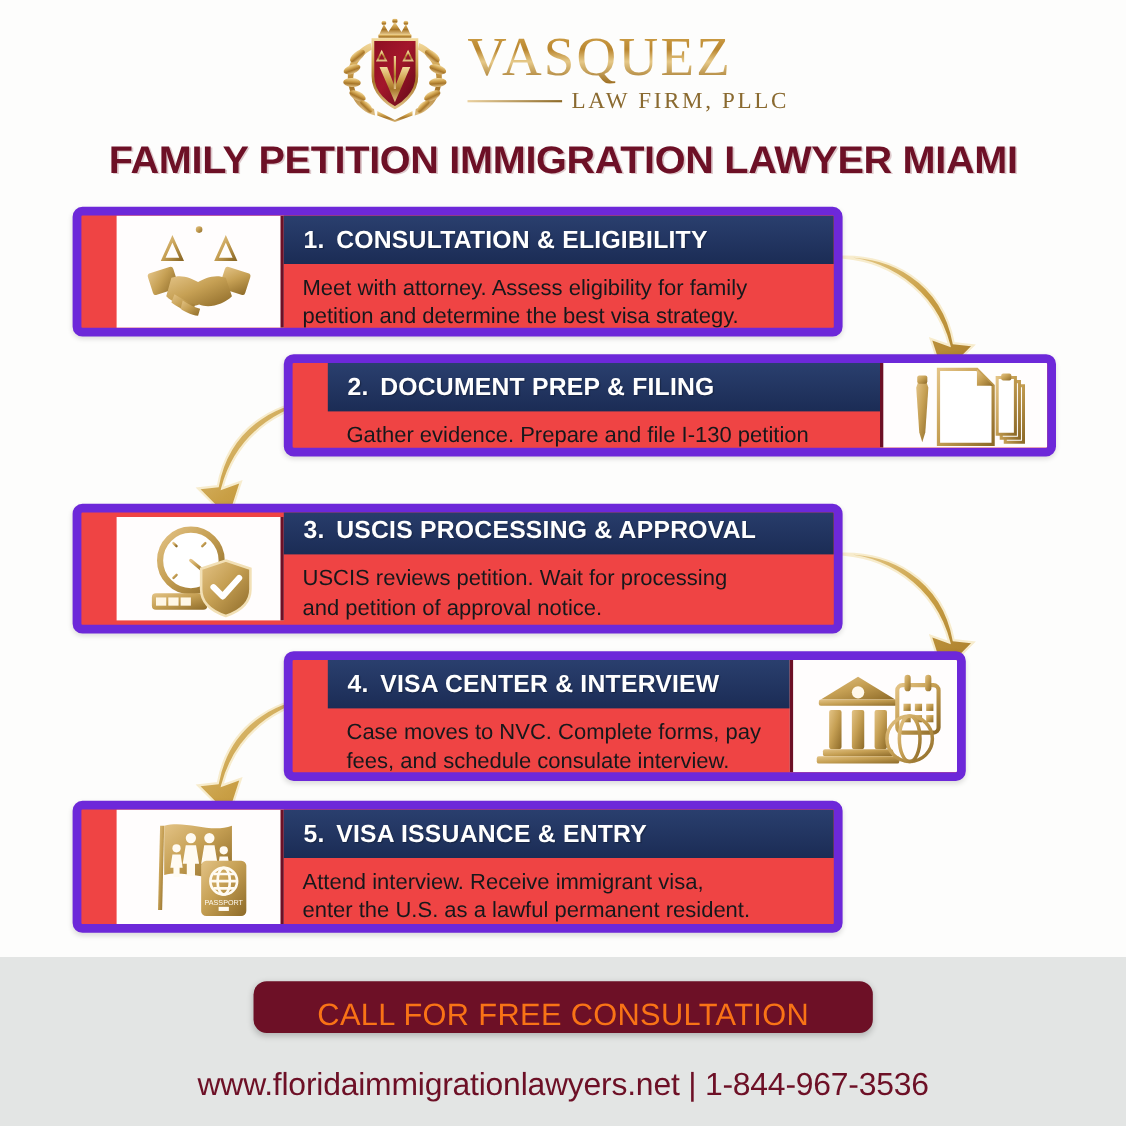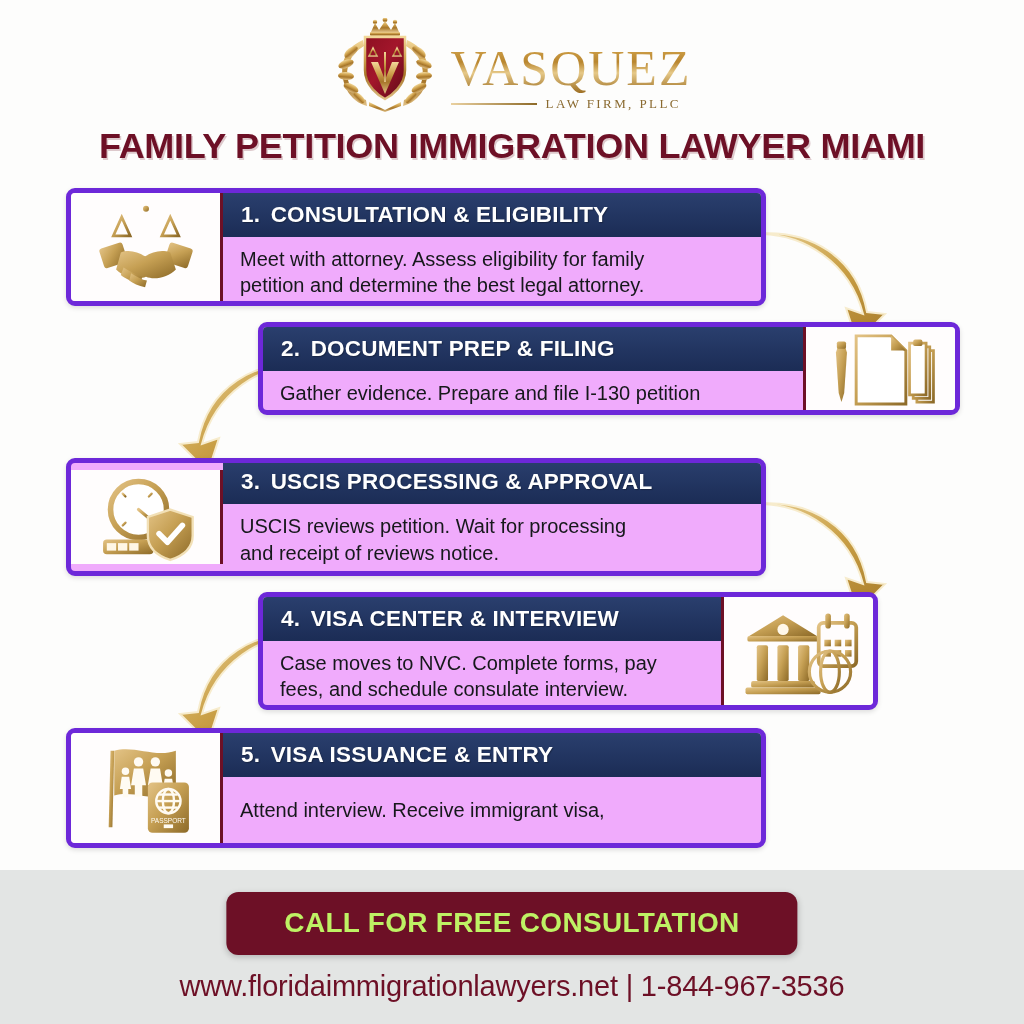--- a/index.html
+++ b/index.html
@@ -9,60 +9,61 @@
     background:#fdfdfc;
     font-family:"Liberation Sans", sans-serif;
     overflow:hidden;
     position:relative;
   }
   .page{position:absolute;inset:0;}
 
   
   .logo-wrap{
     position:absolute;left:0;right:0;top:16px;height:96px;
-    display:flex;align-items:flex-end;justify-content:center;gap:14px;
+    display:flex;align-items:center;justify-content:center;gap:14px;
   }
   .logo-mark{width:104px;height:94px;position:relative;flex:0 0 auto;}
   .logo-text{display:flex;flex-direction:column;justify-content:center;margin-top:2px;}
   .logo-name{
     font-family:"Liberation Serif", serif;
     font-size:50px;letter-spacing:2px;line-height:1;
     background:linear-gradient(180deg,#d8ab53 0%,#b9862f 38%,#e6c988 60%,#9d6f23 100%);
     -webkit-background-clip:text;background-clip:text;color:transparent;
     font-weight:400;
   }
   .logo-sub-row{display:flex;align-items:center;gap:9px;margin-top:3px;}
   .logo-rule{height:2px;width:86px;background:linear-gradient(90deg,#ead1a0,#8d6a28);}
   .logo-sub{
     font-family:"Liberation Serif", serif;
-    font-size:13px;letter-spacing:2.4px;color:#8a6a30;white-space:nowrap;
+    font-size:21px;letter-spacing:2.4px;color:#8a6a30;white-space:nowrap;
   }
 
   
   .main-title{
     position:absolute;left:0;right:0;top:126px;
     text-align:center;
     font-size:35px;font-weight:bold;
     letter-spacing:-0.3px;
     color:#6d1026;
     text-shadow:1.5px 1.5px 0 rgba(109,16,38,.22);
     transform:scaleX(1.03);
     white-space:nowrap;
   }
 
   
   .card{
     position:absolute;
-    border:5px solid #6d28d9;
+    border:8px solid #6d28d9;
     border-radius:9px;
-    background:#f0abfc;
+    background:#ef4444;
     display:flex;
     box-sizing:border-box;
     box-shadow:0 2px 5px rgba(0,0,0,.13);
     overflow:hidden;
+    padding-left:32px;
   }
   .card.right-icon{flex-direction:row-reverse;}
   .icon-cell{
     flex:0 0 152px;
     display:flex;align-items:center;justify-content:center;
     background:#fffdfd;
     box-sizing:border-box;
   }
   .card.left-icon .icon-cell{border-right:3px solid #6d1026;}
   .card.right-icon .icon-cell{border-left:3px solid #6d1026;}
@@ -91,25 +92,25 @@
 
   
   .footer{
     position:absolute;left:0;right:0;bottom:0;height:154px;
     background:#e3e5e4;
   }
   .cta{
     position:absolute;left:50%;transform:translateX(-50%);
     top:22px;
     background:#6d1026;
-    color:#bef264;
+    color:#f97316;
     border:none;
     border-radius:12px;
-    padding:15px 58px 16px;
-    font-size:28px;font-weight:bold;letter-spacing:.3px;
+    padding:15px 58px 0;
+    font-size:28px;font-weight:normal;letter-spacing:.3px;
     font-family:"Liberation Sans", sans-serif;
     box-shadow:0 2px 6px rgba(0,0,0,.22);
     white-space:nowrap;
     cursor:pointer;
   }
   .contact{
     position:absolute;left:0;right:0;top:100px;
     text-align:center;
     font-size:29px;font-weight:normal;
     color:#6d1026;
@@ -240,21 +241,21 @@
       </svg>
     </div>
     <div class="body-cell">
       <div class="card-head">
         <span class="num">1.</span>
         <span>CONSULTATION &amp; ELIGIBILITY</span>
       </div>
       <div class="card-desc">
         <div>
           <span>Meet with attorney. Assess eligibility for family</span>
-          <span>petition and determine the best legal attorney.</span>
+          <span>petition and determine the best visa strategy.</span>
         </div>
       </div>
     </div>
   </div>
 
   <div class="card right-icon" style="left:258px;top:322px;width:702px;height:93px;">
     <div class="icon-cell">
       <svg viewBox="0 0 130 100" width="120" height="92">
         <g fill="url(#gg)">
           <path d="M18 26 l8 0 l2 6 l-3 44 l-3 10 l-3 -10 l-3 -44 Z"></path>
@@ -328,21 +329,21 @@
       </svg>
     </div>
     <div class="body-cell">
       <div class="card-head">
         <span class="num">3.</span>
         <span>USCIS PROCESSING &amp; APPROVAL</span>
       </div>
       <div class="card-desc">
         <div>
           <span>USCIS reviews petition. Wait for processing</span>
-          <span>and receipt of reviews notice.</span>
+          <span>and petition of approval notice.</span>
         </div>
       </div>
     </div>
   </div>
 
   <div class="card right-icon" style="left:258px;top:592px;width:620px;height:118px;">
     <div class="icon-cell">
       <svg viewBox="0 0 130 100" width="122" height="94">
         <g fill="url(#gg)">
           <path d="M12 34 L48 12 L84 34 Z"></path>
@@ -420,20 +421,21 @@
       </svg>
     </div>
     <div class="body-cell">
       <div class="card-head">
         <span class="num">5.</span>
         <span>VISA ISSUANCE &amp; ENTRY</span>
       </div>
       <div class="card-desc">
         <div>
           <span>Attend interview. Receive immigrant visa,</span>
+          <span>enter the U.S. as a lawful permanent resident.</span>
         </div>
       </div>
     </div>
   </div>
 
   <div class="footer">
     <button class="cta">CALL FOR FREE CONSULTATION</button>
     <div class="contact">www.floridaimmigrationlawyers.net | 1-844-967-3536</div>
   </div>
 

